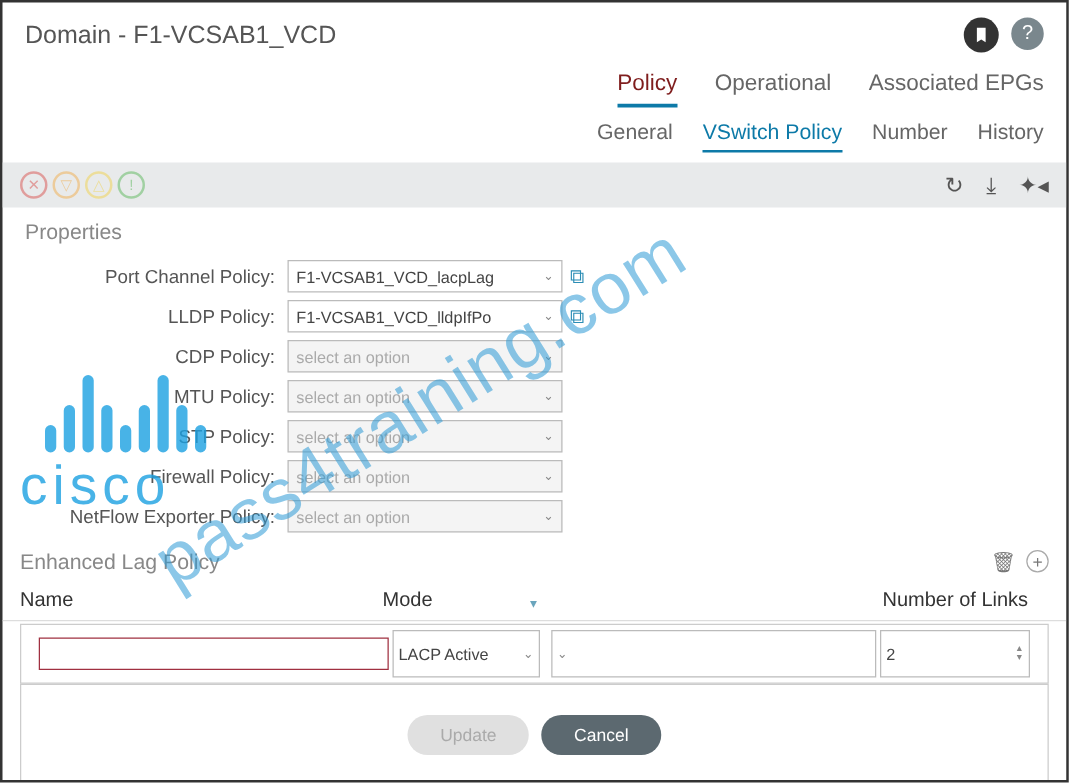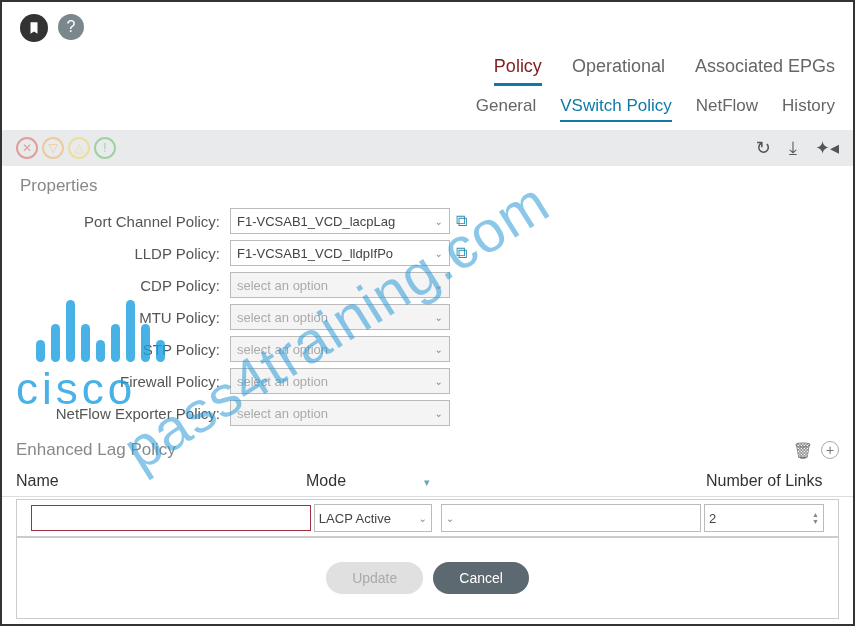--- a/index.html
+++ b/index.html
@@ -36,60 +36,61 @@
     .lag-actions { display: flex; gap: 8px; color: #777; font-size: 16px; }
     .lag-actions span { cursor: pointer; }
     .table-hdr { display: flex; padding: 6px 14px; font-size: 16px; color: #333; border-bottom: 1px solid #ddd; }
     .col-name { width: 290px; }
     .col-mode { width: 130px; }
     .col-lbm { width: 270px; position: relative; }
     .col-links { flex: 1; }
     .sort-ind { color: #6aa5bd; font-size: 11px; position: absolute; left: -12px; top: 4px; }
     .table-row { display: flex; padding: 4px 14px; align-items: center; border: 1px solid #ccc; margin: 2px 14px 0 14px; }
     .col-name .cell-input { width: 280px; height: 26px; border: 1px solid #a03040; }
-    .cell-sel { height: 28px; border: 1px solid #bbb; padding: 0 4px; display: flex; align-items: center; justify-content: space-between; font-size: 13px; color: #444; }
+    .cell-sel { height: 38px; border: 1px solid #bbb; padding: 0 4px; display: flex; align-items: center; justify-content: space-between; font-size: 13px; color: #444; }
     .col-mode .cell-sel { width: 118px; }
     .col-lbm .cell-sel { width: 260px; }
     .col-links .cell-sel { width: 120px; justify-content: space-between; }
     .spin { display: flex; flex-direction: column; font-size: 7px; line-height: 7px; color: #888; }
     .footer-btns { display: flex; justify-content: center; gap: 10px; margin: 14px 0; }
     .btn { padding: 8px 26px; border-radius: 16px; border: none; font-size: 14px; cursor: pointer; }
     .btn-update { background: #e0e0e0; color: #aaa; }
     .btn-cancel { background: #5c6970; color: #fff; }
     .footer-border { border: 1px solid #ccc; margin: 0 14px; padding-top: 10px; padding-bottom: 10px; }
     .watermark { position: absolute; left: 90px; top: 290px; font-size: 58px; color: #2e9bd6; opacity: 0.55; transform: rotate(-32deg); pointer-events: none; z-index: 50; font-weight: 500; letter-spacing: 1px; }
     .cisco-logo { position: absolute; left: 14px; top: 290px; pointer-events: none; z-index: 40; opacity: 0.8; }
     .cisco-bars { display: flex; align-items: flex-end; gap: 6px; height: 70px; margin-left: 20px; }
     .cbar { width: 9px; background: #1ba0e1; border-radius: 5px; }
     .cisco-text { font-size: 44px; letter-spacing: 4px; color: #1ba0e1; font-weight: 500; margin-top: 2px; }
   </style>
 </head>
 <body>
 
 <div class="header">
+  <div class="title">Domain - F1-VCSAB1_VCD</div>
   <div class="top-icons">
     <div class="circle-btn">
       <svg width="14" height="14" viewBox="0 0 24 24" fill="white">
           <path d="M6 2v20l6-4 6 4V2z"></path>
         </svg>
     </div>
     <div class="help-btn">?</div>
   </div>
 </div>
 
 <div class="tabs-primary">
   <div class="tab-p active">Policy</div>
   <div class="tab-p">Operational</div>
   <div class="tab-p">Associated EPGs</div>
 </div>
 
 <div class="tabs-secondary">
   <div class="tab-s">General</div>
   <div class="tab-s active">VSwitch Policy</div>
-  <div class="tab-s">NetFlow</div>
+  <div class="tab-s">Number</div>
   <div class="tab-s">History</div>
 </div>
 
 <div class="toolbar">
   <div class="fault-icons">
     <div class="fi red">✕</div>
     <div class="fi orange">▽</div>
     <div class="fi yellow">△</div>
     <div class="fi green">!</div>
   </div>

